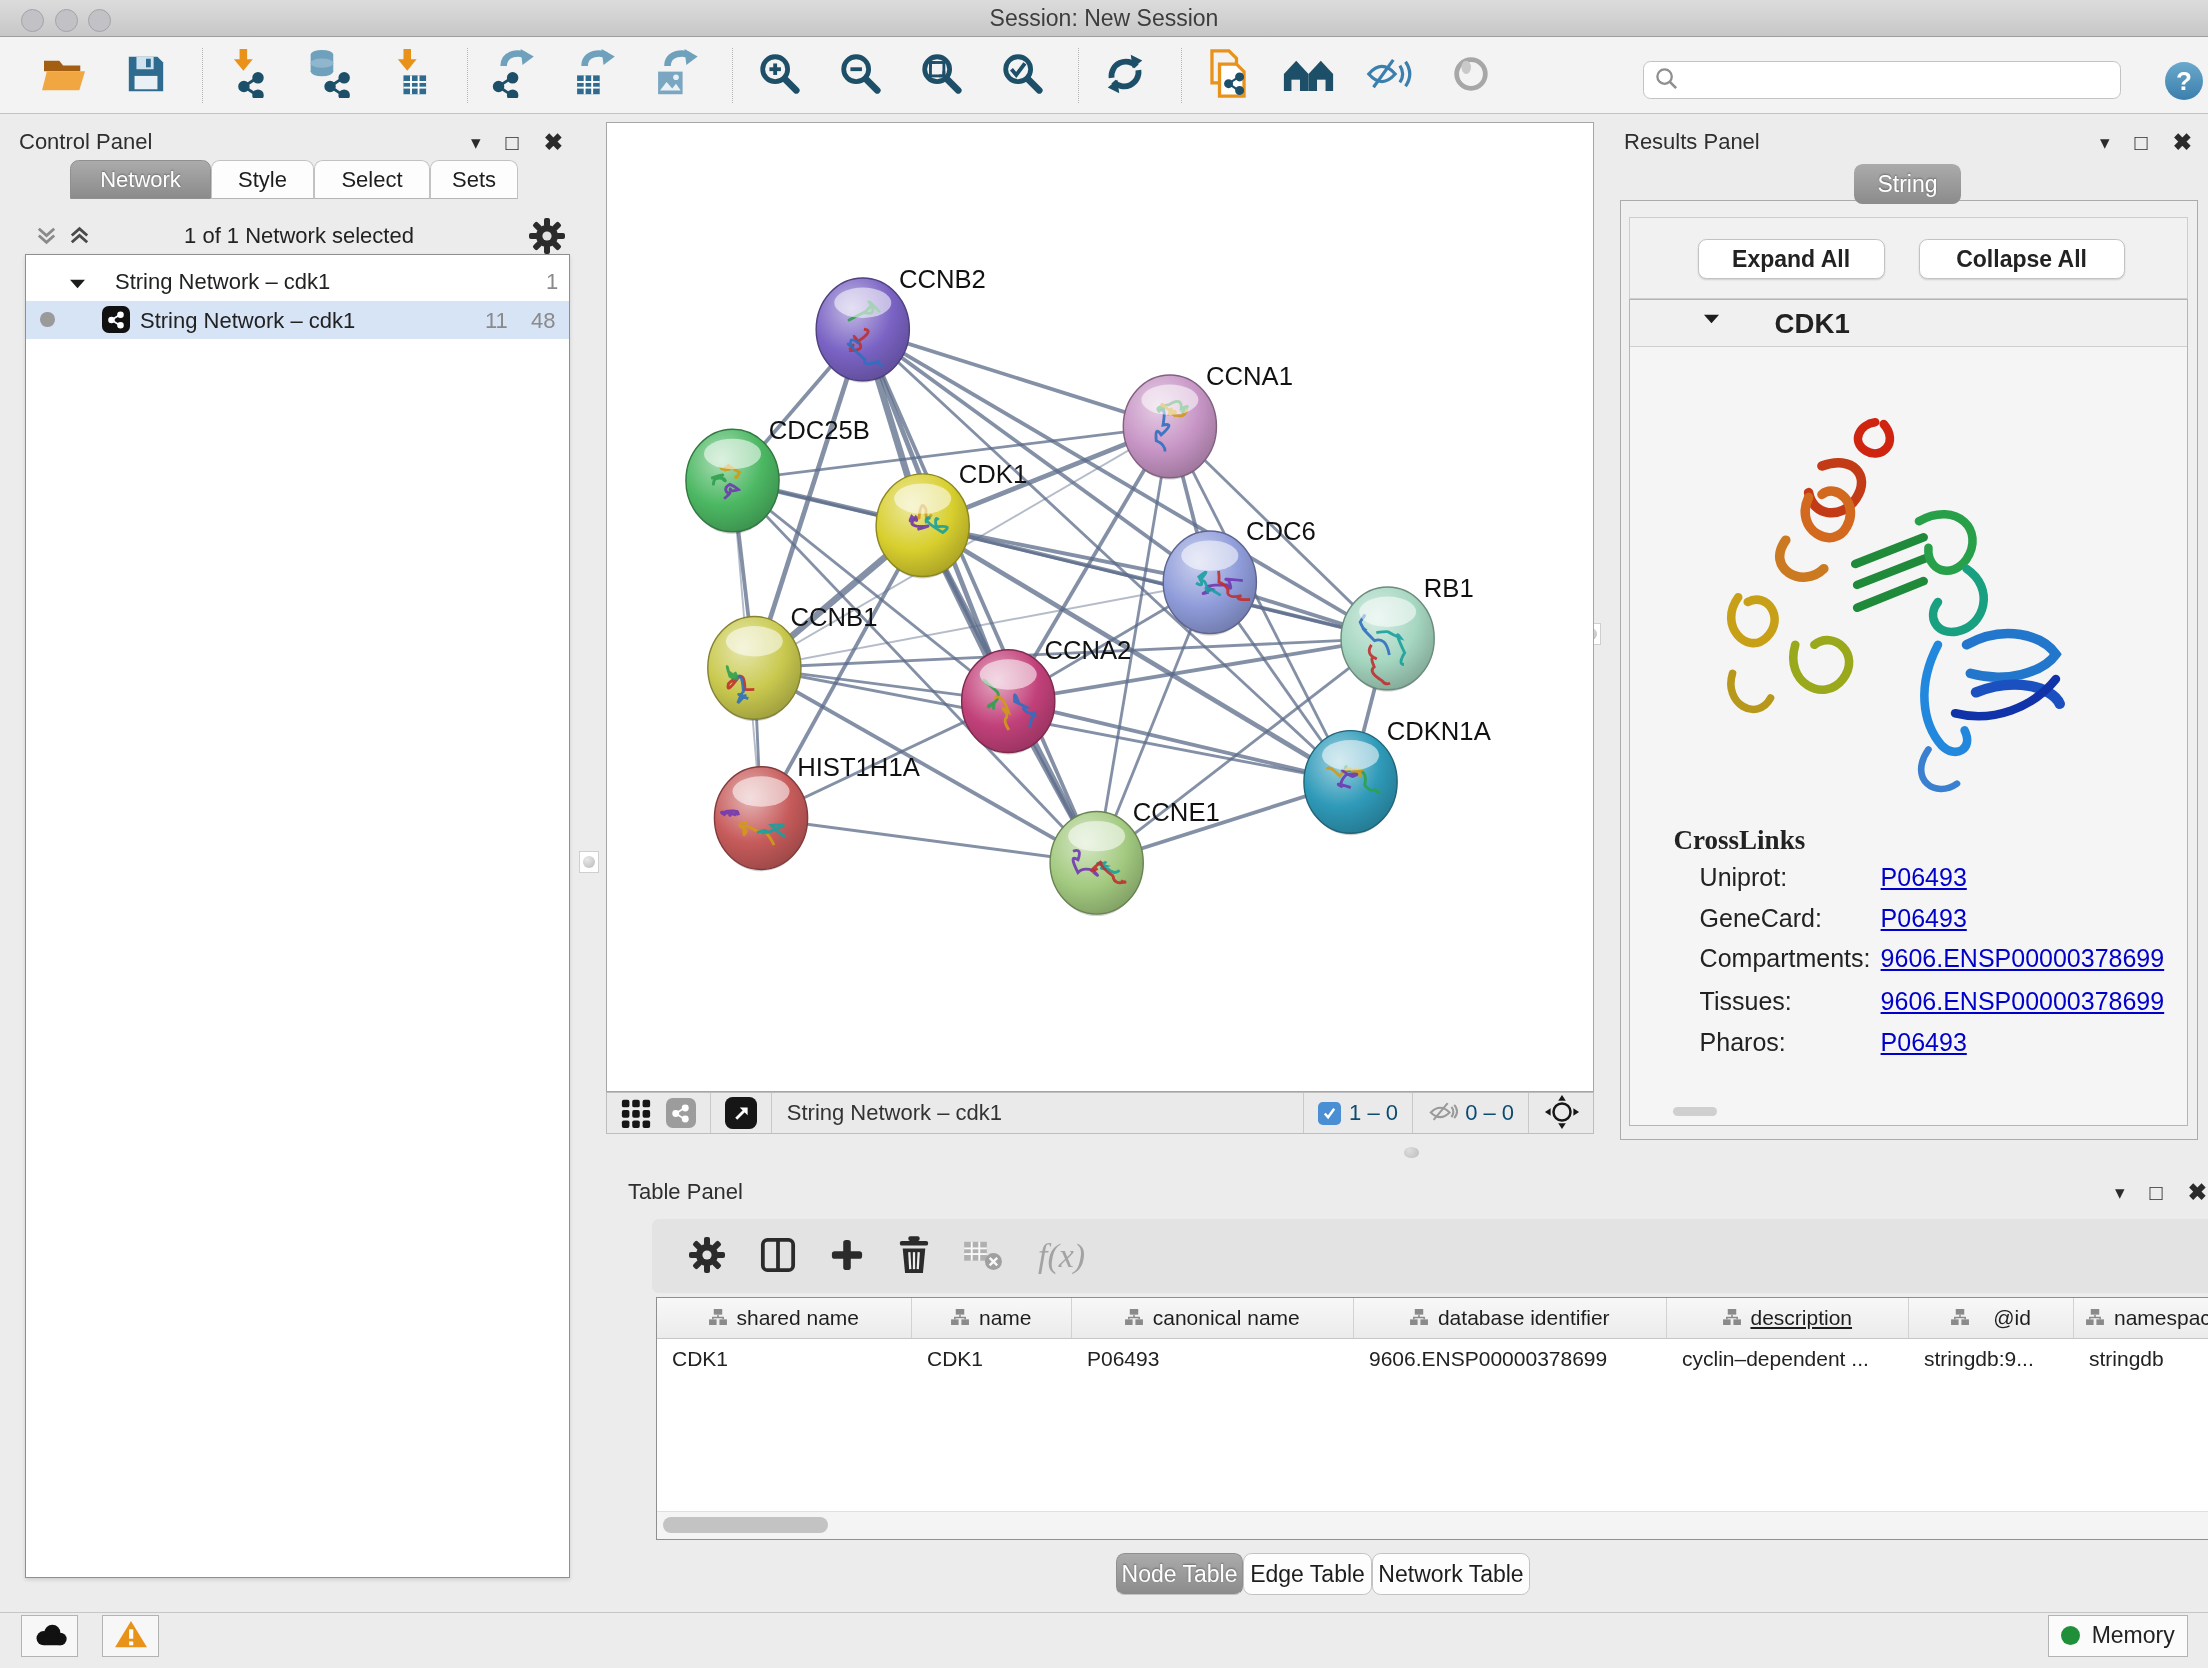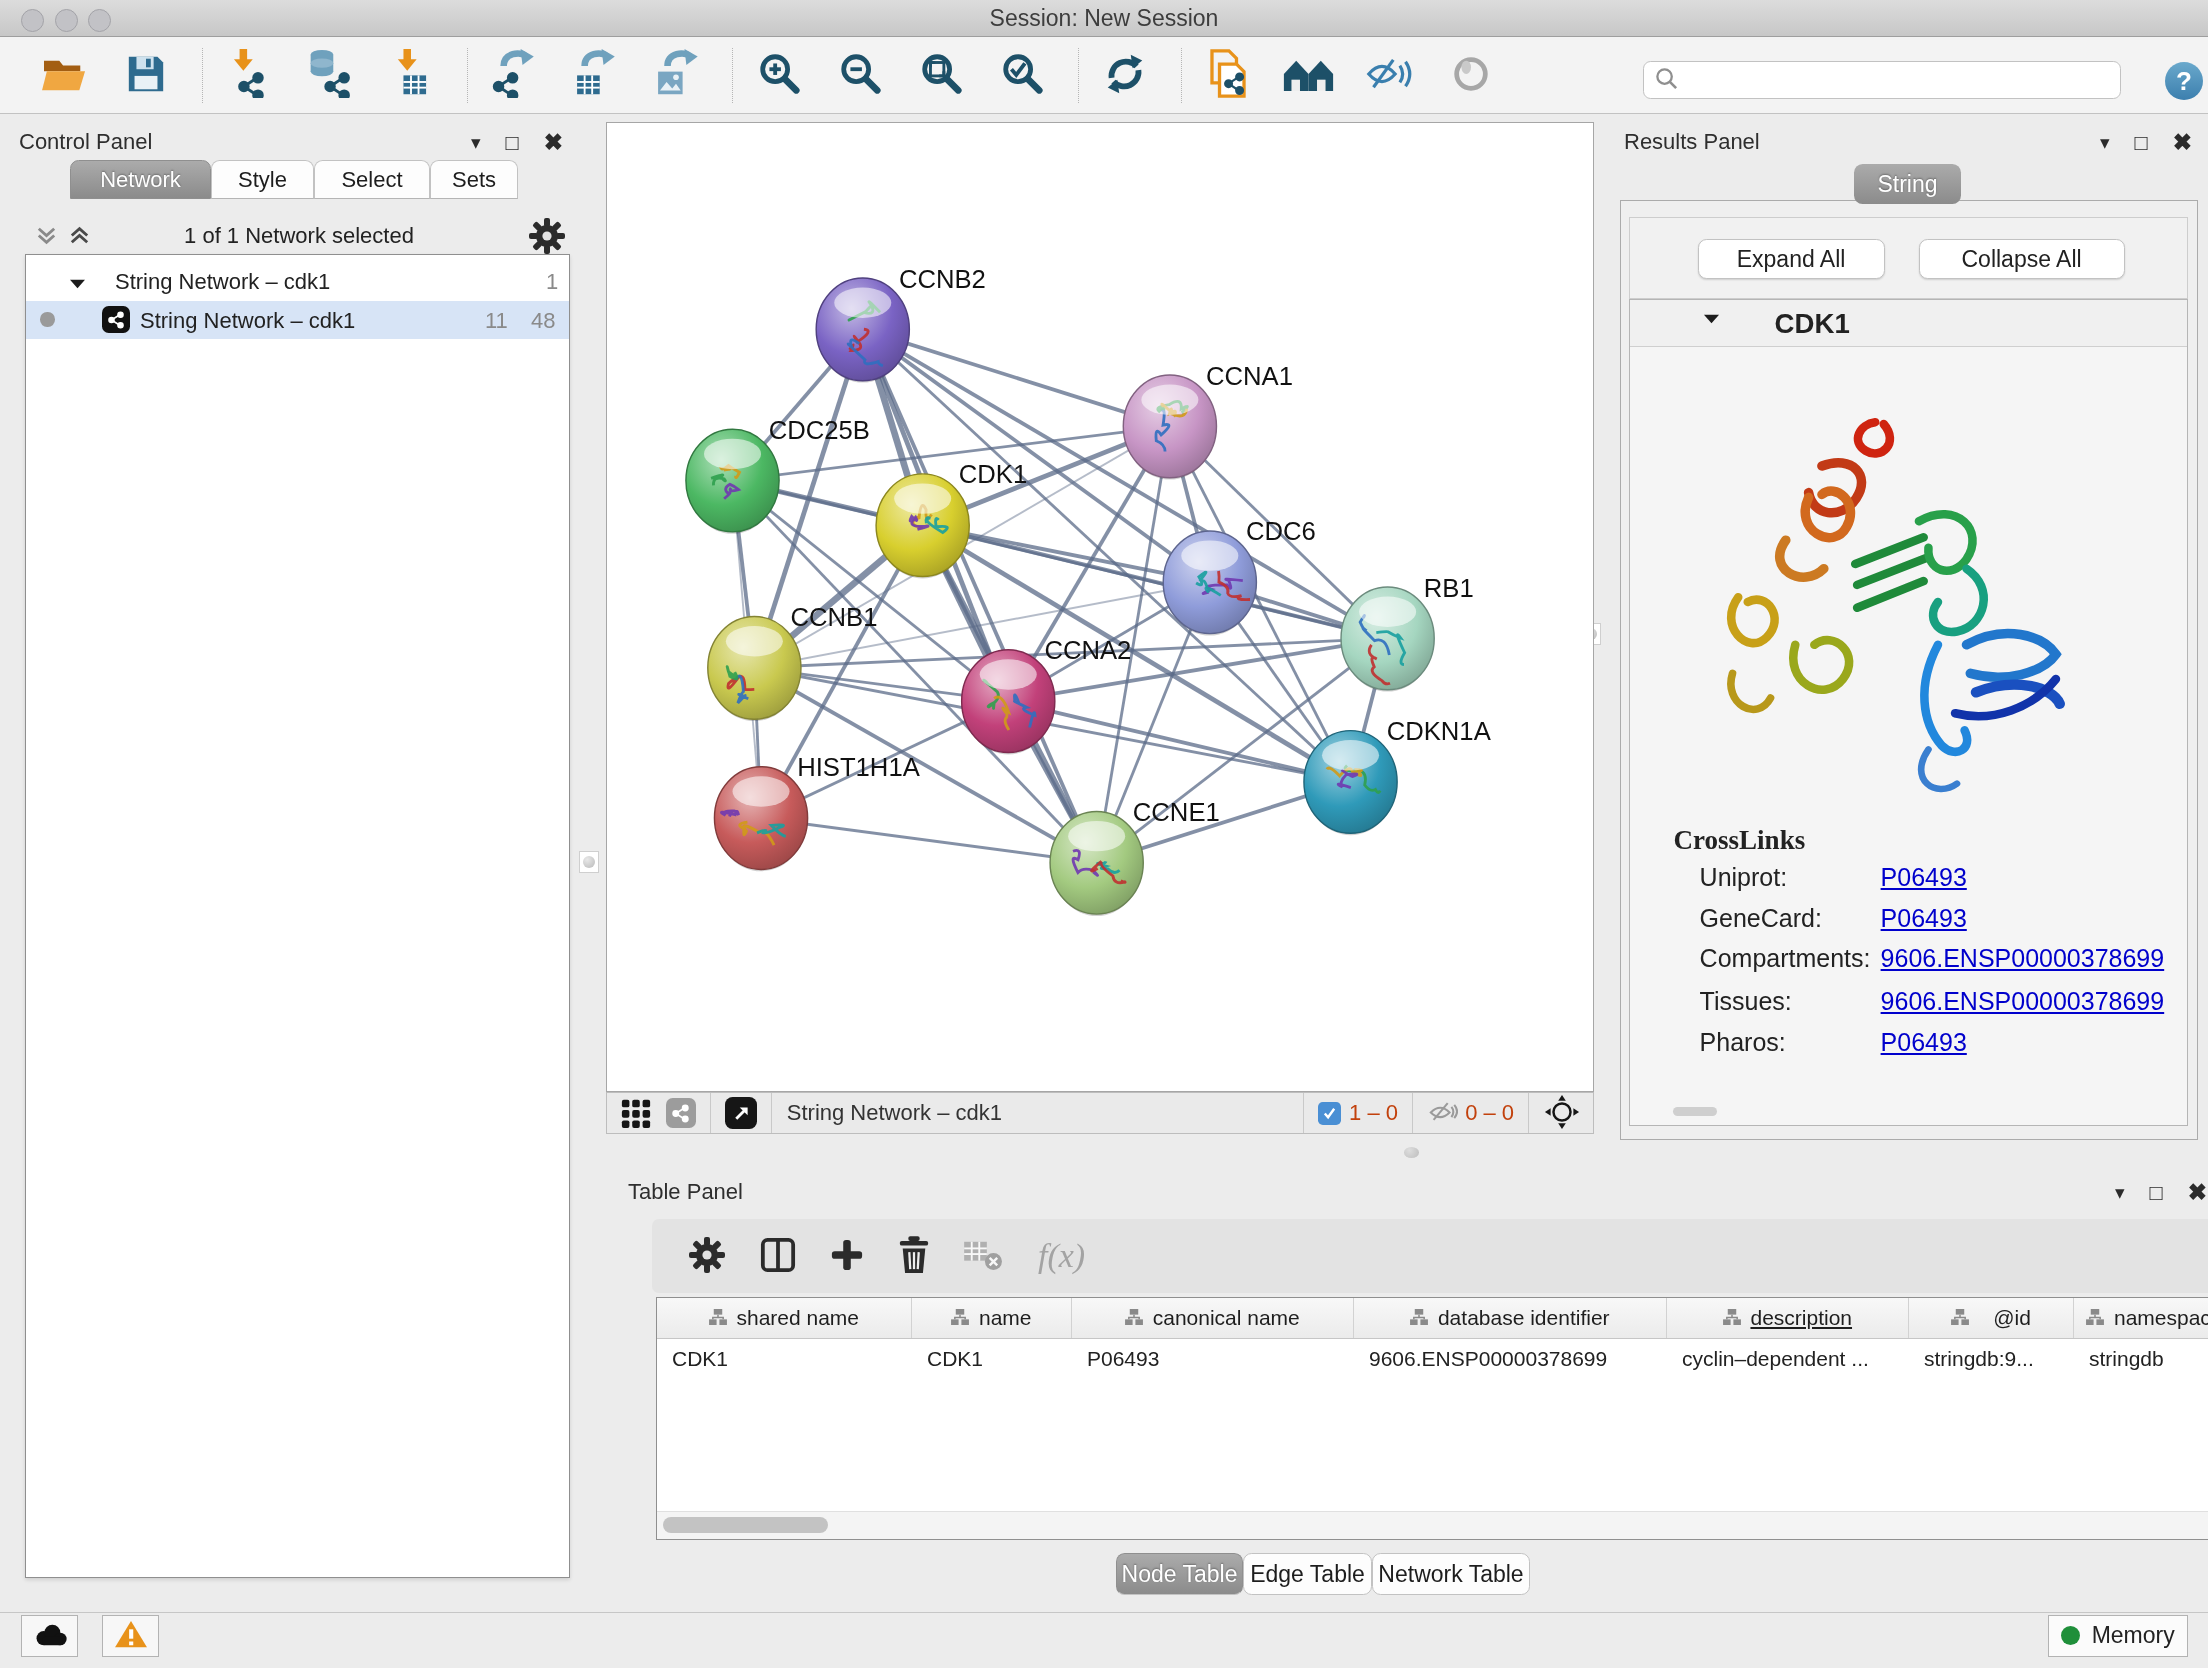--- a/index.html
+++ b/index.html
@@ -53,35 +53,35 @@
   .splitter-handle i{width:12.4px;height:12.4px;border-radius:50%;
     background:radial-gradient(circle at 35% 30%,#e8e8e8,#b9b9b9);display:block;}
   
   .canvas{position:absolute;left:606px;top:122px;width:988px;height:970px;background:#fff;
     border:1px solid #a6a6a6;box-sizing:border-box;}
   .canvas svg{display:block;}
   .canvas-toolbar{position:absolute;left:606px;top:1092px;width:988px;height:42px;background:#eaeaea;
     border:1px solid #bdbdbd;box-sizing:border-box;display:flex;align-items:center;padding:0 13.3px;}
   .ct-sep{height:40px;border-left:1px solid #c9c9c9;margin:0 14.3px;}
   .ct-title{font-size:22px;color:#333;}
-  .ct-count{font-size:22px;color:#c2410c;margin-left:7.6px;}
+  .ct-count{font-size:22px;color:#0c4a6e;margin-left:7.6px;}
   .grey-chip{width:30px;height:30px;background:#9c9c9c;border-radius:6.7px;display:flex;align-items:center;justify-content:center;}
   .black-chip{width:32px;height:32px;background:#161616;border-radius:7.6px;display:flex;align-items:center;justify-content:center;}
   .cbox{width:23px;height:23px;border-radius:4.8px;background:#4a8fd4;display:flex;align-items:center;justify-content:center;}
   .split-dot{position:absolute;left:1404px;top:1147px;width:15px;height:10.5px;border-radius:50%;
     background:radial-gradient(circle at 35% 30%,#ddd,#bdbdbd);}
   
   .rp-tab{position:absolute;left:1854px;top:164px;width:107px;height:40px;border-radius:8.6px;
     background:linear-gradient(#ababab,#8b8b8b);color:#fff;font-size:23px;display:flex;align-items:center;
     justify-content:center;text-shadow:0 -1px 1.9px rgba(0,0,0,.35);z-index:3;}
   .rp-outer{position:absolute;left:1620px;top:200px;width:576px;height:938px;border:1px solid #ababab;
     background:#efefef;}
   .rp-btnbox{position:absolute;left:7.6px;top:16px;width:557px;height:80px;border:1px solid #cdcdcd;background:#f1f1f1;}
   .rp-btn{position:absolute;height:38px;background:#fff;border:1px solid #c2c2c2;border-radius:8.6px;
-    font-size:23px;display:flex;align-items:center;justify-content:center;box-shadow:0 1px 1.9px rgba(0,0,0,.15);}
+    font-size:23px;display:flex;align-items:center;justify-content:center;box-shadow:0 1px 1.9px rgba(0,0,0,.15);font-weight:bold;}
   .rp-secbox{position:absolute;left:7.6px;top:98px;width:557px;height:825px;border:1px solid #b5b5b5;background:#f5f5f5;}
   .sec-head{position:absolute;left:0;top:0;width:100%;height:46px;border-bottom:1px solid #cfcfcf;background:#f0f0f0;}
   .sec-caret{position:absolute;left:71px;top:11.4px;}
   .sec-gene{position:absolute;left:145px;top:7.6px;font-size:27.6px;font-weight:bold;}
   .sec-desc{position:absolute;left:0;top:46px;width:100%;height:49px;border-bottom:1px solid #dcdcdc;background:#f6f6f6;}
   .sec-desc span{position:absolute;left:32px;top:11.4px;font-size:25px;}
   .ribbon{position:absolute;left:40px;top:107px;}
   .xl-head{position:absolute;left:44px;top:525px;font-family:"Liberation Serif",serif;font-size:27px;font-weight:bold;}
   .xl-row{position:absolute;left:0;width:100%;height:40px;font-family:Liberation Sans, sans-serif;font-size:25px;}
   .xl-row .xl-lbl{position:absolute;left:70px;}

